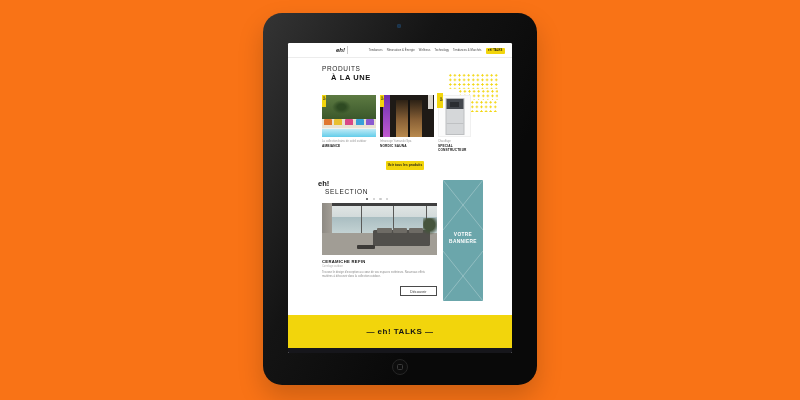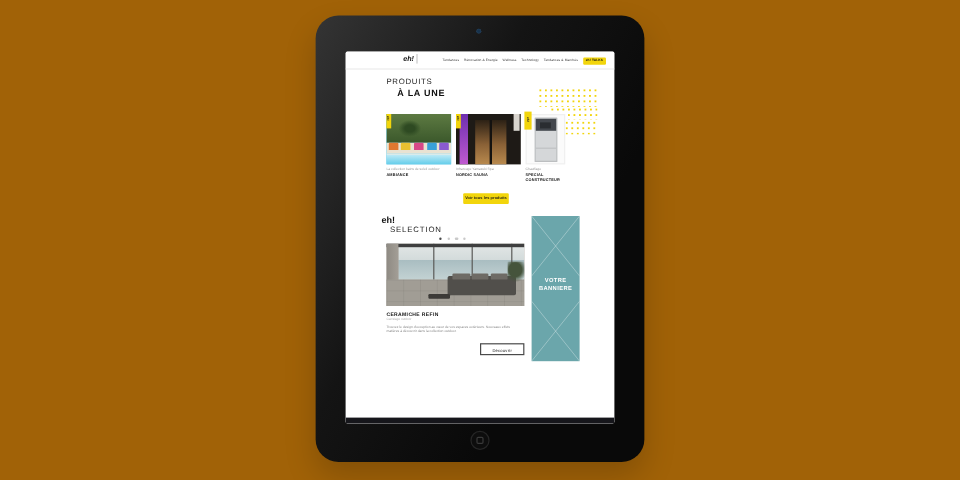--- a/index.html
+++ b/index.html
@@ -1,19 +1,19 @@
 <!DOCTYPE html>
 <html><head>
 <meta charset="utf-8">
 <style>
   * { margin:0; padding:0; box-sizing:border-box; }
   html,body { width:800px; height:400px; overflow:hidden; }
   body { font-family:"Liberation Sans","DejaVu Sans",sans-serif; background:#FEA75F; position:relative; }
 
-  .stage { position:absolute; inset:0; background:#a16207; }
+  .stage { position:absolute; inset:0; background:#f97316; }
 
   
   .tablet {
     position:absolute; left:263px; top:13px; width:274px; height:372px;
     border-radius:19px;
     background:linear-gradient(118deg,#343434 0%,#141414 38%,#090909 70%);
     box-shadow:0 12px 26px rgba(0,0,0,0.18);
   }
   .camera { position:absolute; left:134px; top:11px; width:4px; height:4px; border-radius:50%;
     background:#17324c; box-shadow:0 0 1px #3a5a7a inset; }
@@ -283,20 +283,23 @@
           <line x1="40" y1="0" x2="0" y2="50" stroke="rgba(255,255,255,0.45)" stroke-width="0.6"></line>
           <line x1="0" y1="71" x2="40" y2="121" stroke="rgba(255,255,255,0.45)" stroke-width="0.6"></line>
           <line x1="40" y1="71" x2="0" y2="121" stroke="rgba(255,255,255,0.45)" stroke-width="0.6"></line>
         </svg>
         <div class="ad-text">
           <div>VOTRE</div>
           <div>BANNIERE</div>
         </div>
       </div>
 
+      <div class="talks">
+        <span>—  eh! TALKS  —</span>
+      </div>
       <div class="footer-strip"></div>
 
     </div>
 
     <div class="home-btn">
       <div class="sq"></div>
     </div>
   </div>
 </div>
 

